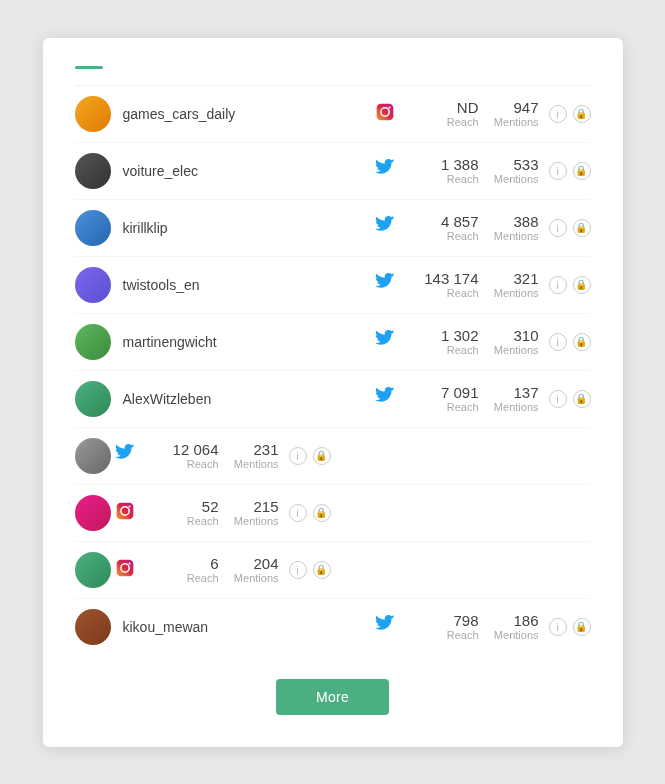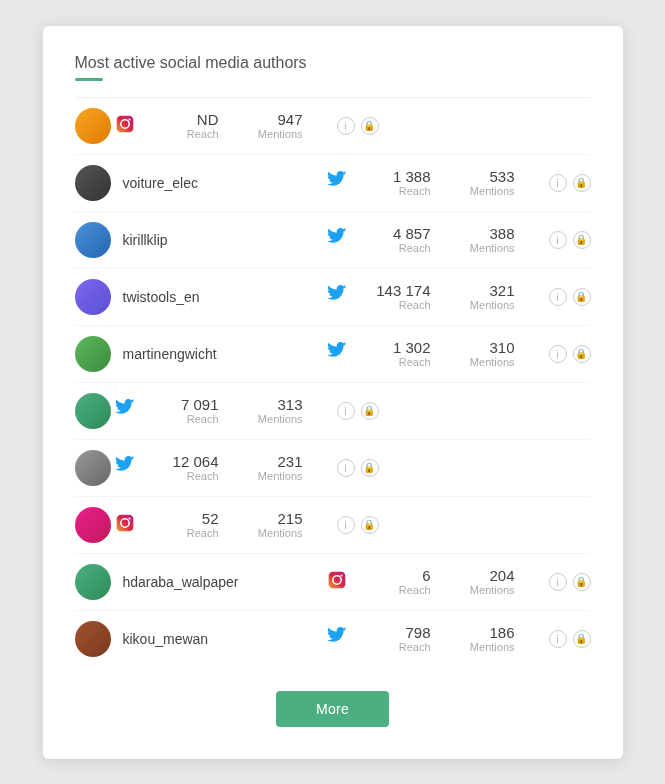--- a/index.html
+++ b/index.html
@@ -66,21 +66,20 @@
       margin-right: 20px;
       flex-shrink: 0;
     }
     .platform-icon svg {
       width: 20px;
       height: 20px;
     }
     .stats {
       display: flex;
       align-items: center;
-      gap: 24px;
     }
     .stat-block {
       text-align: right;
       min-width: 60px;
     }
     .stat-value {
       font-size: 15px;
       color: #444;
       font-weight: 500;
       display: block;
@@ -136,27 +135,27 @@
     .av-green { background: linear-gradient(135deg, #5cb85c 0%, #3d8b3d 100%); }
     .av-teal { background: linear-gradient(135deg, #4caf82 0%, #2e8b57 100%); }
     .av-gray { background: linear-gradient(135deg, #999 0%, #666 100%); }
     .av-pink { background: linear-gradient(135deg, #e91e8c 0%, #c2185b 100%); }
     .av-brown { background: linear-gradient(135deg, #a0522d 0%, #7a3b1e 100%); }
   </style>
 </head>
 <body>
 
 <div class="card">
-  <h2 class="card-title">Most active social media authors</h2>
   <div class="title-underline"></div>
   <hr class="divider">
 
   <div id="authors-list">
       <div class="author-row">
         <div class="avatar-img av-orange"></div>
+        <span class="author-name">games_cars_daily</span>
         <div class="platform-icon"><svg viewBox="0 0 24 24" xmlns="http://www.w3.org/2000/svg">
     <defs>
       <linearGradient id="ig-grad" x1="0%" y1="100%" x2="100%" y2="0%">
         <stop offset="0%" style="stop-color:#f09433"></stop>
         <stop offset="25%" style="stop-color:#e6683c"></stop>
         <stop offset="50%" style="stop-color:#dc2743"></stop>
         <stop offset="75%" style="stop-color:#cc2366"></stop>
         <stop offset="100%" style="stop-color:#bc1888"></stop>
       </linearGradient>
     </defs>
@@ -258,30 +257,31 @@
             <span class="stat-label">Mentions</span>
           </div>
           <div class="action-icons">
     <div class="action-icon" style="font-size:11px; color:#bbb;">i</div>
     <div class="action-icon lock-icon">🔒</div>
   </div>
         </div>
       </div>
       <div class="author-row">
         <div class="avatar-img av-teal"></div>
+        <span class="author-name">AlexWitzleben</span>
         <div class="platform-icon"><svg viewBox="0 0 24 24" fill="#1da1f2" xmlns="http://www.w3.org/2000/svg">
     <path d="M23 3a10.9 10.9 0 01-3.14 1.53A4.48 4.48 0 0022.43.36a9 9 0 01-2.88 1.1A4.52 4.52 0 0016.11 0c-2.5 0-4.52 2.02-4.52 4.52 0 .35.04.7.11 1.03C7.69 5.37 4.07 3.58 1.64.9a4.52 4.52 0 00-.61 2.27c0 1.57.8 2.95 2.01 3.76a4.49 4.49 0 01-2.05-.57v.06c0 2.19 1.56 4.01 3.63 4.43a4.54 4.54 0 01-2.04.08 4.52 4.52 0 004.22 3.14A9.07 9.07 0 010 15.54a12.8 12.8 0 006.92 2.03c8.3 0 12.85-6.88 12.85-12.85 0-.2 0-.39-.01-.58A9.17 9.17 0 0023 3z"></path>
   </svg></div>
         <div class="stats">
           <div class="stat-block">
             <span class="stat-value">7 091</span>
             <span class="stat-label">Reach</span>
           </div>
           <div class="stat-block">
-            <span class="stat-value">313</span>
+            <span class="stat-value">137</span>
             <span class="stat-label">Mentions</span>
           </div>
           <div class="action-icons">
     <div class="action-icon" style="font-size:11px; color:#bbb;">i</div>
     <div class="action-icon lock-icon">🔒</div>
   </div>
         </div>
       </div>
       <div class="author-row">
         <div class="avatar-img av-gray"></div>
@@ -329,21 +329,20 @@
             <span class="stat-label">Mentions</span>
           </div>
           <div class="action-icons">
     <div class="action-icon" style="font-size:11px; color:#bbb;">i</div>
     <div class="action-icon lock-icon">🔒</div>
   </div>
         </div>
       </div>
       <div class="author-row">
         <div class="avatar-img av-teal"></div>
-        <span class="author-name">hdaraba_walpaper</span>
         <div class="platform-icon"><svg viewBox="0 0 24 24" xmlns="http://www.w3.org/2000/svg">
     <defs>
       <linearGradient id="ig-grad" x1="0%" y1="100%" x2="100%" y2="0%">
         <stop offset="0%" style="stop-color:#f09433"></stop>
         <stop offset="25%" style="stop-color:#e6683c"></stop>
         <stop offset="50%" style="stop-color:#dc2743"></stop>
         <stop offset="75%" style="stop-color:#cc2366"></stop>
         <stop offset="100%" style="stop-color:#bc1888"></stop>
       </linearGradient>
     </defs>

